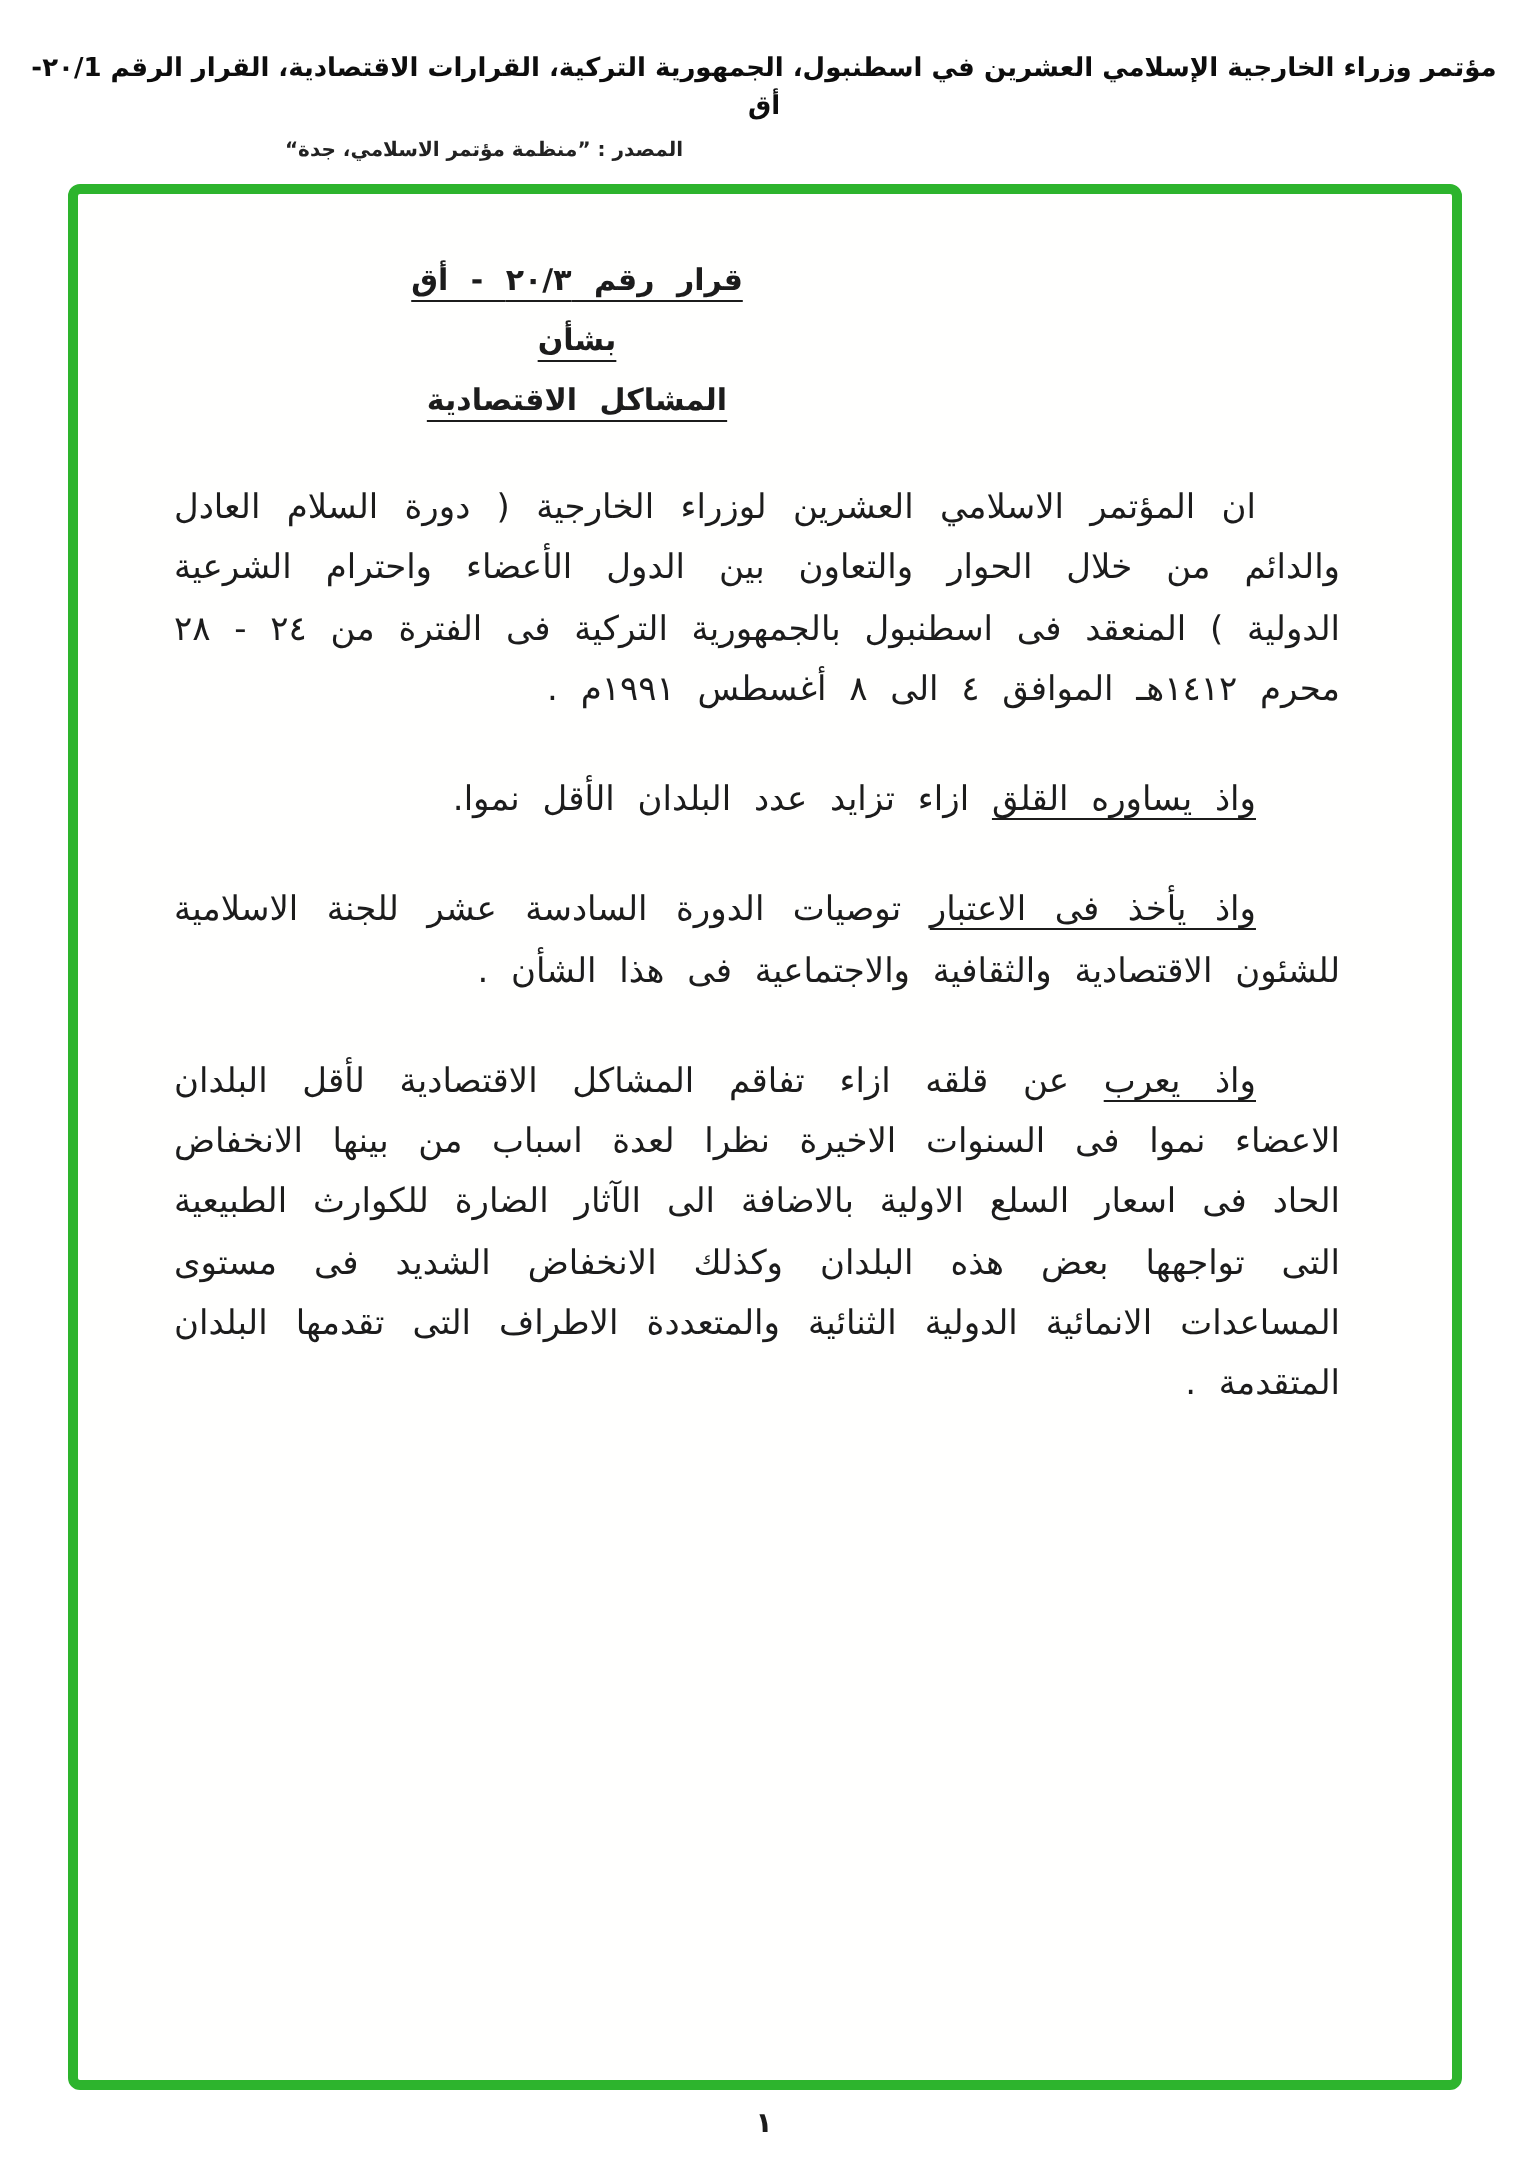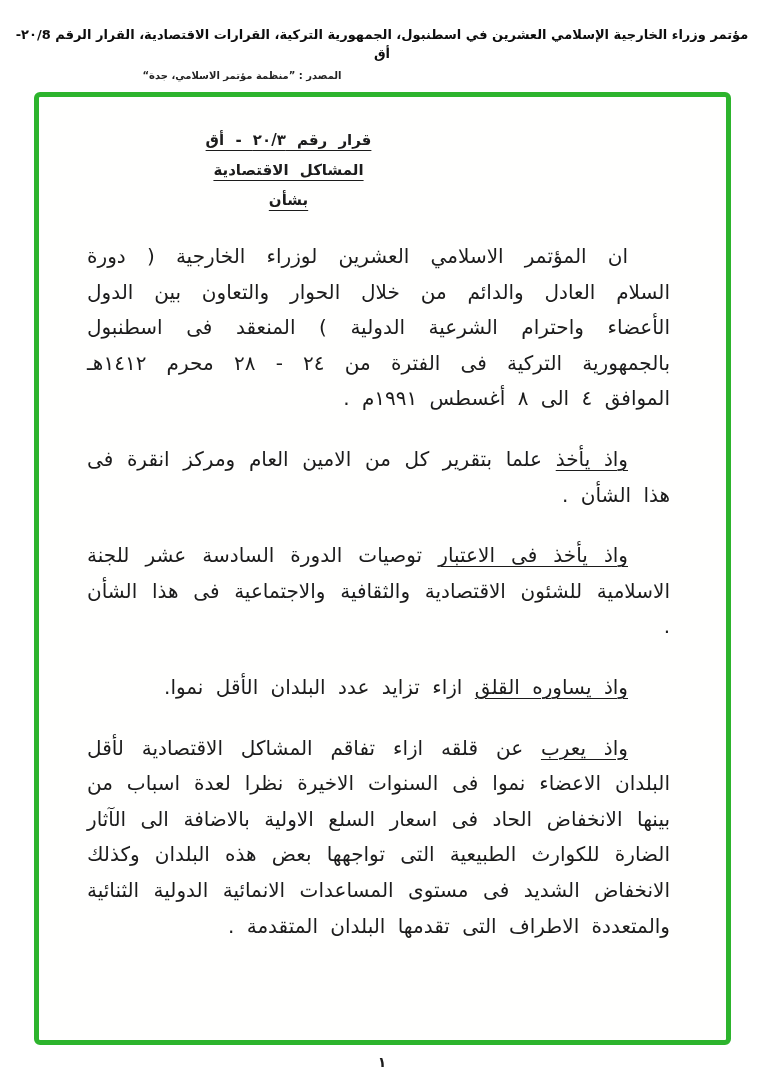--- a/index.html
+++ b/index.html
@@ -51,21 +51,21 @@
     font-size: 15px;
     font-weight: bold;
     word-spacing: 6px;
     margin-bottom: 12px;
     text-decoration: underline;
     text-decoration-thickness: 1px;
     text-underline-offset: 5px;
     white-space: nowrap;
   }
   .para {
-    font-size: 20px;
+    font-size: 17px;
     line-height: 1.78;
     text-align: justify;
     margin-top: 25px;
     text-indent: 42px;
     word-spacing: 6px;
     letter-spacing: 0.4px;
   }
   .para.first { margin-top: 30px; }
   .para .lead {
     text-decoration: underline;
@@ -78,41 +78,40 @@
     width: 100%;
     text-align: center;
     font-size: 14px;
     font-weight: bold;
   }
 </style>
 </head>
 <body>
 
 <div class="top-header">
-  <div class="header-title">مؤتمر وزراء الخارجية الإسلامي العشرين في اسطنبول، الجمهورية التركية، القرارات الاقتصادية، القرار الرقم ٢٠/8-أق</div>
+  <div class="header-title">مؤتمر وزراء الخارجية الإسلامي العشرين في اسطنبول، الجمهورية التركية، القرارات الاقتصادية، القرار الرقم ٢٠/1-أق</div>
   <div class="header-source">المصدر :  ”منظمة مؤتمر الاسلامي، جدة“</div>
 </div>
 
 <div class="frame">
   <div class="content">
 
     <div class="doc-title">
       <span class="title-line">قرار رقم ٢٠/٣ - أق</span>
+      <span class="title-line">بشأن</span>
       <span class="title-line">المشاكل الاقتصادية</span>
-      <span class="title-line">بشأن</span>
     </div>
 
     <p class="para first"><span class="lead"></span><span>ان المؤتمر الاسلامي العشرين لوزراء الخارجية ( دورة السلام العادل والدائم من خلال الحوار والتعاون بين الدول الأعضاء واحترام الشرعية الدولية ) المنعقد فى اسطنبول بالجمهورية التركية فى الفترة من ٢٤ - ٢٨ محرم ١٤١٢هـ الموافق ٤ الى ٨ أغسطس ١٩٩١م .</span></p>
 
 
-    <p class="para"><span class="lead">واذ يأخذ</span><span> علما بتقرير كل من الامين العام ومركز انقرة فى هذا الشأن .</span></p>
+
+    <p class="para"><span class="lead">واذ يساوره القلق</span><span> ازاء تزايد عدد البلدان الأقل نموا.</span></p>
 
     <p class="para"><span class="lead">واذ يأخذ فى الاعتبار</span><span> توصيات الدورة السادسة عشر للجنة الاسلامية للشئون الاقتصادية والثقافية والاجتماعية فى هذا الشأن .</span></p>
-
-    <p class="para"><span class="lead">واذ يساوره القلق</span><span> ازاء تزايد عدد البلدان الأقل نموا.</span></p>
 
     <p class="para"><span class="lead">واذ يعرب</span><span> عن قلقه ازاء تفاقم المشاكل الاقتصادية لأقل البلدان الاعضاء نموا فى السنوات الاخيرة نظرا لعدة اسباب من بينها الانخفاض الحاد فى اسعار السلع الاولية بالاضافة الى الآثار الضارة للكوارث الطبيعية التى تواجهها بعض هذه البلدان وكذلك الانخفاض الشديد فى مستوى المساعدات الانمائية الدولية الثنائية والمتعددة الاطراف التى تقدمها البلدان المتقدمة .</span></p>
 
 
   </div>
 </div>
 
 <div class="page-number">١</div>
 
 </body></html>

